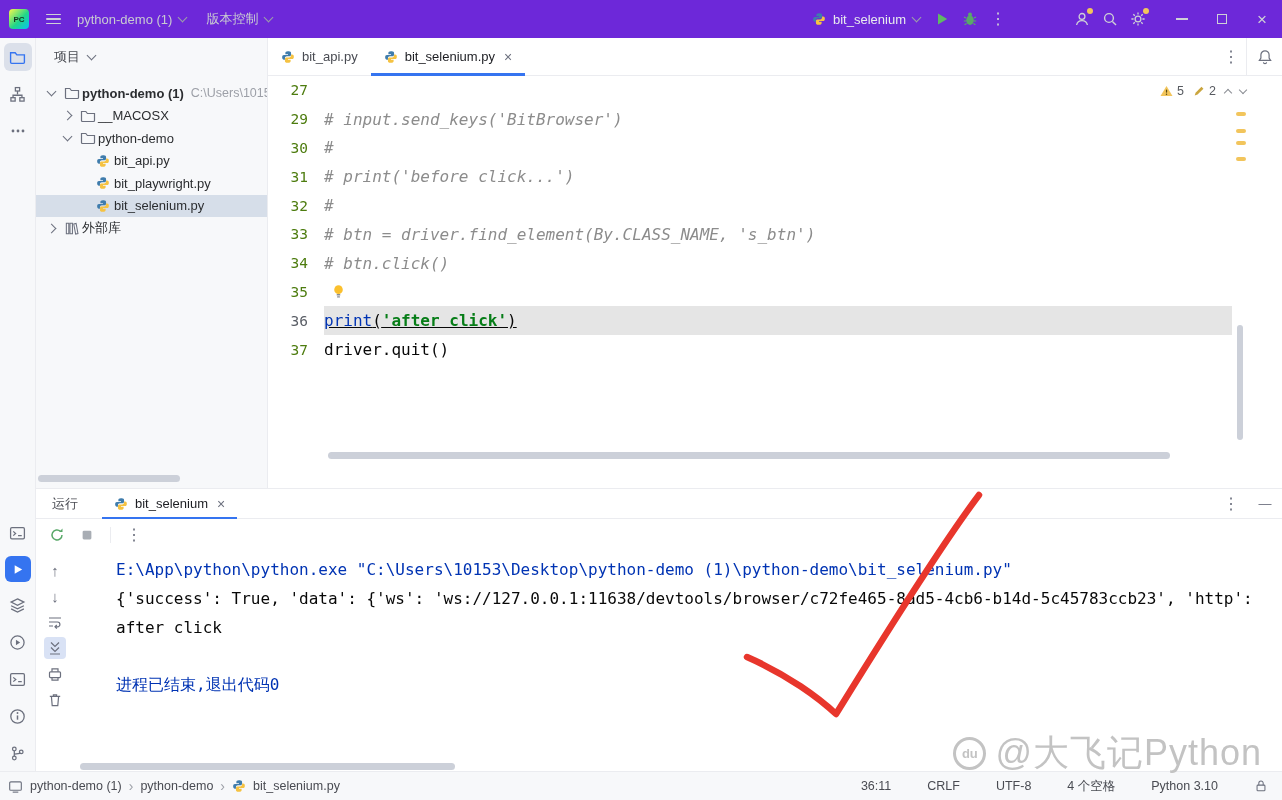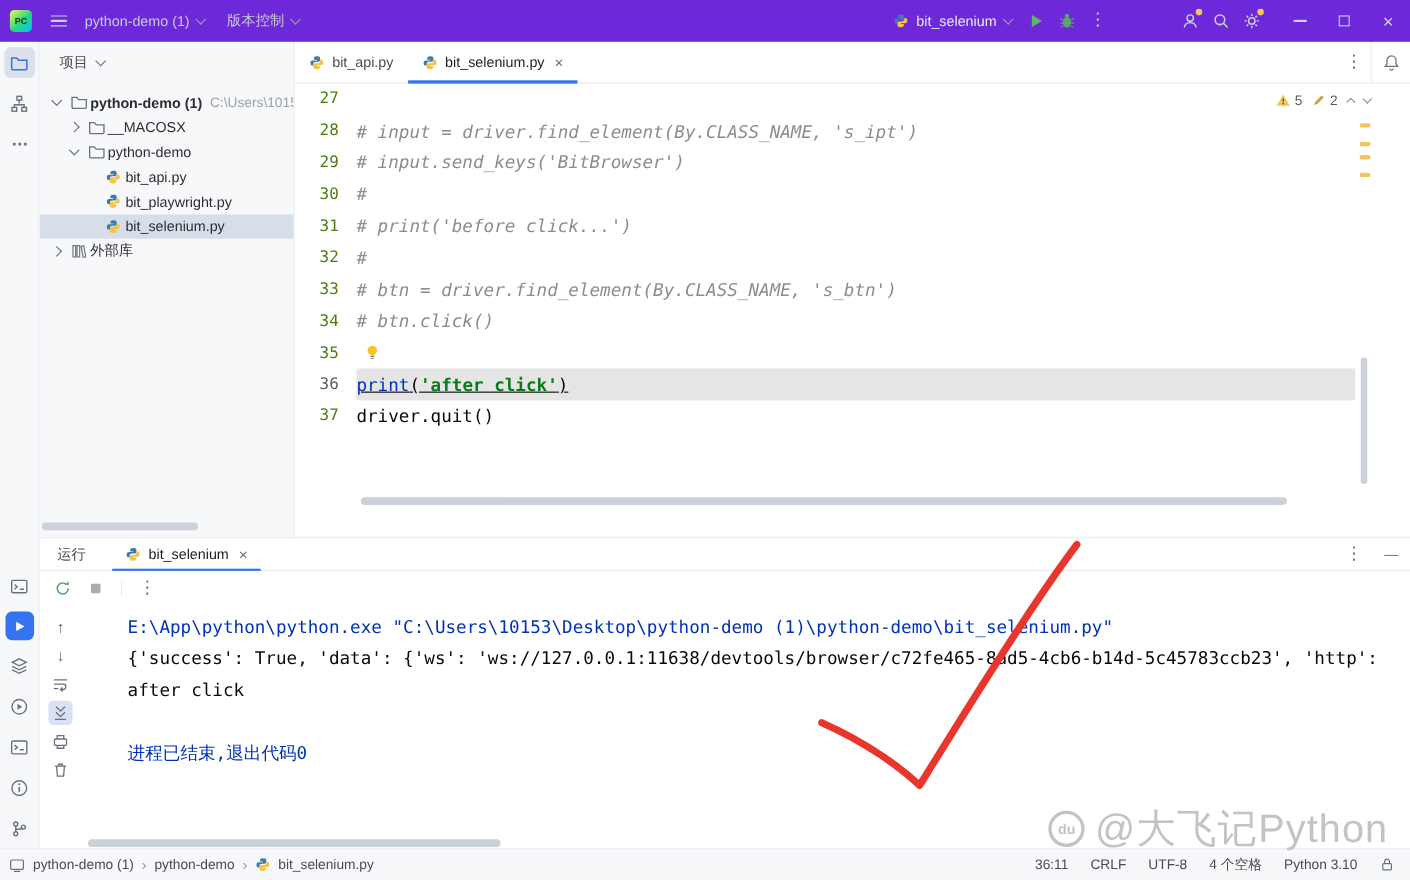--- a/index.html
+++ b/index.html
@@ -117,21 +117,21 @@
   .cl-system{color:#0033b3;}
   .cl-stdout{color:#080808;}
   .console-hsb{position:absolute;left:44px;top:274px;width:375px;height:7px;border-radius:4px;background:#ccd0d9;}
 
   
   .statusbar{position:absolute;left:0;top:771px;width:1282px;height:29px;background:#f7f8fa;
              border-top:1px solid #ebecf0;display:flex;align-items:center;color:#494b52;font-size:12.5px;z-index:10;}
   .breadcrumb{display:flex;align-items:center;gap:7px;padding-left:8px;}
   .bc-sep{color:#9da0a8;font-size:14px;}
   .bc-ic{display:inline-flex;align-items:center;}
-  .status-right{margin-left:auto;display:flex;align-items:center;gap:20px;padding-right:14px;}
+  .status-right{margin-left:auto;display:flex;align-items:center;gap:36px;padding-right:14px;}
 
   
   .watermark{position:absolute;right:20px;top:729px;display:flex;align-items:center;gap:9px;
              color:#c3c3c3;z-index:40;}
   .wm-badge{width:33px;height:33px;border:3px solid #c3c3c3;border-radius:50%;display:flex;
             align-items:center;justify-content:center;font-size:13px;font-weight:bold;}
   .wm-text{font-size:36px;font-weight:500;letter-spacing:1px;}
   .red-check{position:absolute;left:0;top:0;z-index:60;pointer-events:none;}
 </style>
 </head>
@@ -389,24 +389,20 @@
         <path d="M8 1.8a4.1 4.1 0 0 1 4.1 4.1v3.2l1.5 2.2H2.4l1.5-2.2V5.9A4.1 4.1 0 0 1 8 1.8z" fill="none" stroke="#6c707e" stroke-width="1.2"></path>
         <path d="M6.5 13.2a1.5 1.5 0 0 0 3 0" fill="none" stroke="#6c707e" stroke-width="1.2"></path>
       </svg>
     </div>
   </div>
 
   <div class="code-lines">
       <div class="code-row">
         <span class="line-num">27</span>
         <span class="line-code"></span>
-      </div>
-      <div class="code-row">
-        <span class="line-num">28</span>
-        <span class="line-code"><span class="tk-comment"># input = driver.find_element(By.CLASS_NAME, 's_ipt')</span></span>
       </div>
       <div class="code-row">
         <span class="line-num">29</span>
         <span class="line-code"><span class="tk-comment"># input.send_keys('BitBrowser')</span></span>
       </div>
       <div class="code-row">
         <span class="line-num">30</span>
         <span class="line-code"><span class="tk-comment">#</span></span>
       </div>
       <div class="code-row">

